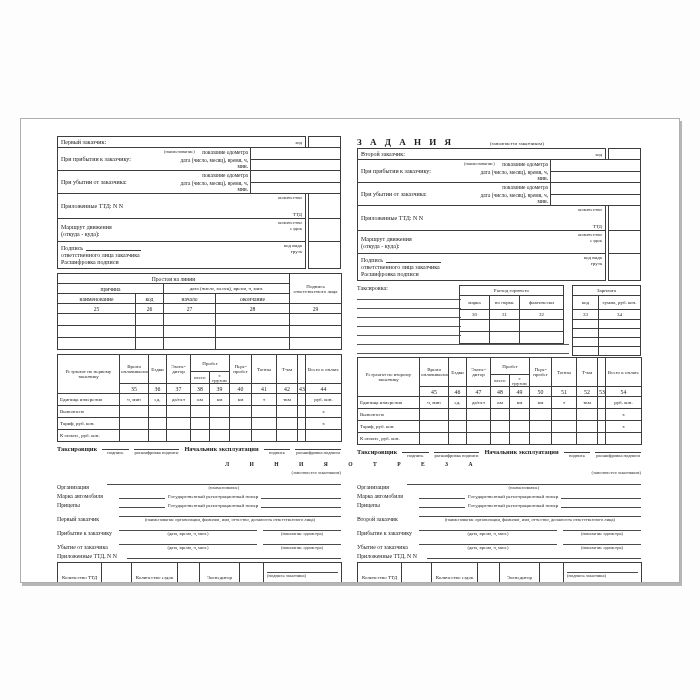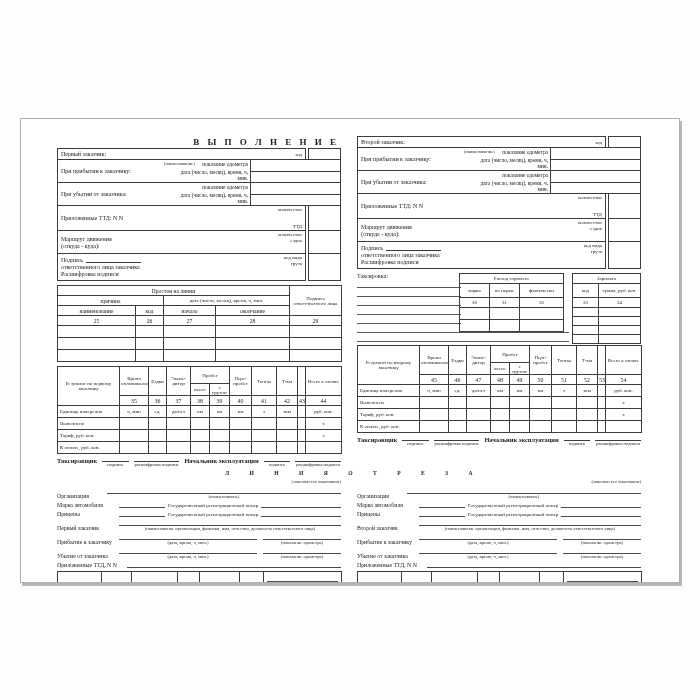--- a/index.html
+++ b/index.html
@@ -90,21 +90,20 @@
   .sigcell .ln2{border-bottom:1px solid #4a4a4a;height:6px;margin-top:2px;}
   .sigcell .cap{display:block;text-align:left;}
 </style>
 </head>
 <body>
 
 <div class="page">
   <div class="cols">
 
     <div class="half">
-      <div class="trow trowL">В Ы П О Л Н Е Н И Е</div>
       <div>
   <div class="hdrblk">
     <div class="hr h12">
       <div class="mc r1c">
         <span class="lbl">Первый заказчик:</span>
         <span class="cap">код</span>
       </div>
       <div class="vbox"></div>
     </div>
     <div class="hr h24">
@@ -354,20 +353,24 @@
             </span>
     <span class="su w2">
               <span class="ln"></span>
               <span class="cap">расшифровка подписи</span>
             </span>
   </div>
 </div>
     </div>
 
     <div class="half">
+      <div class="trow trowR">
+        <span>З А Д А Н И Я</span>
+        <span class="tnote">(заполняется заказчиком)</span>
+      </div>
       <div>
   <div class="hdrblk">
     <div class="hr h12">
       <div class="mc r1c">
         <span class="lbl">Второй заказчик:</span>
         <span class="cap">код</span>
       </div>
       <div class="vbox"></div>
     </div>
     <div class="hr h24">

